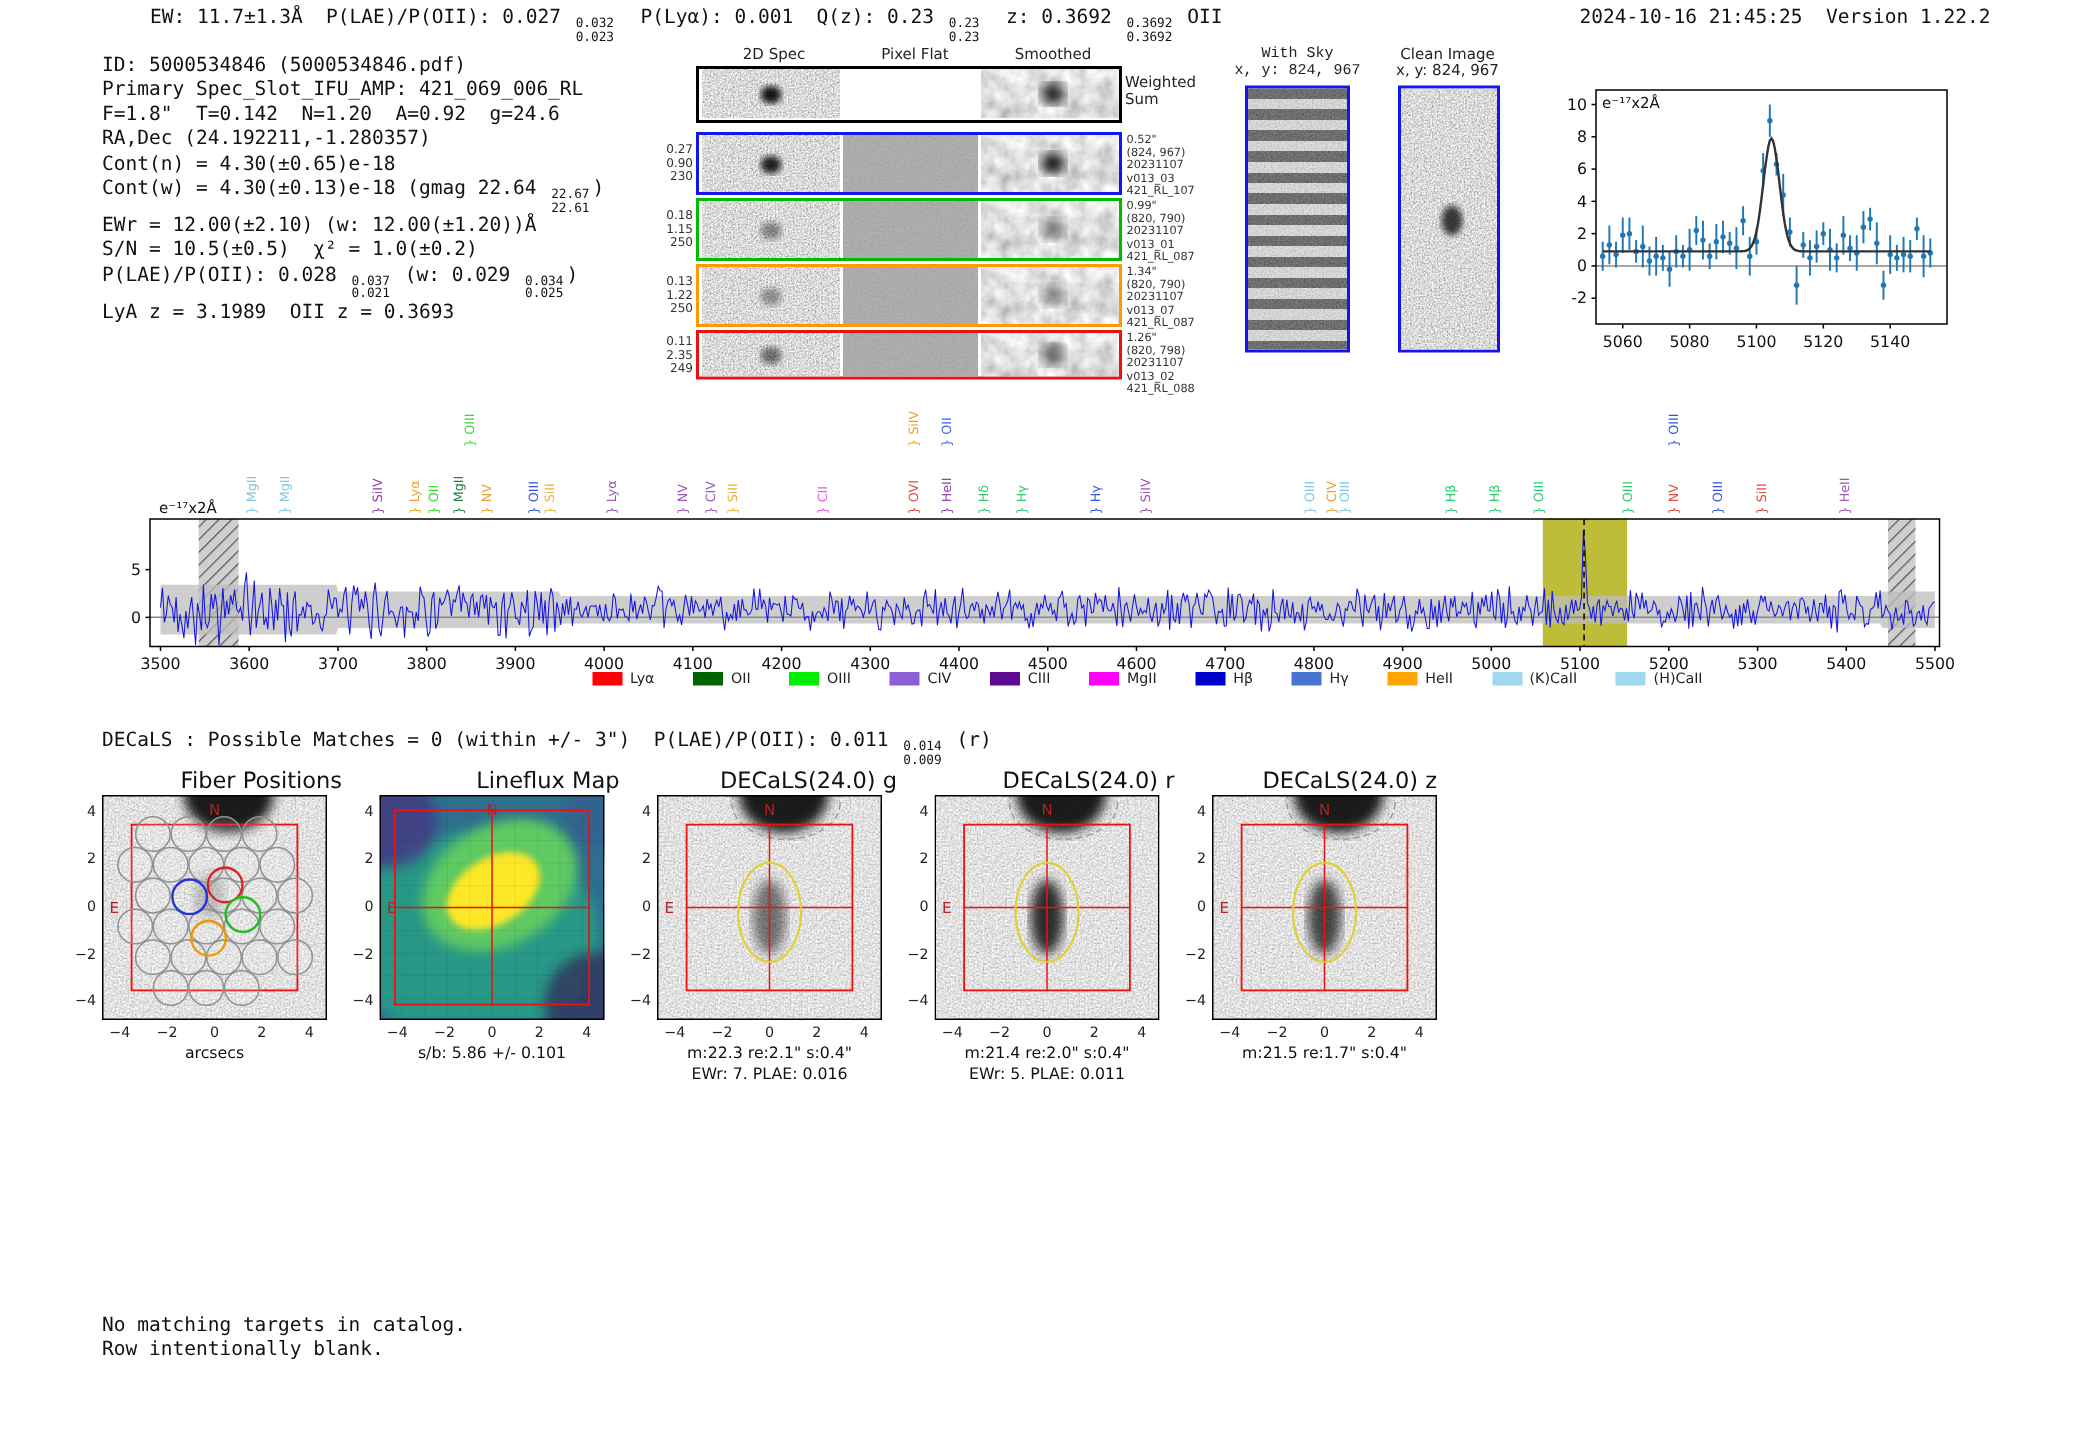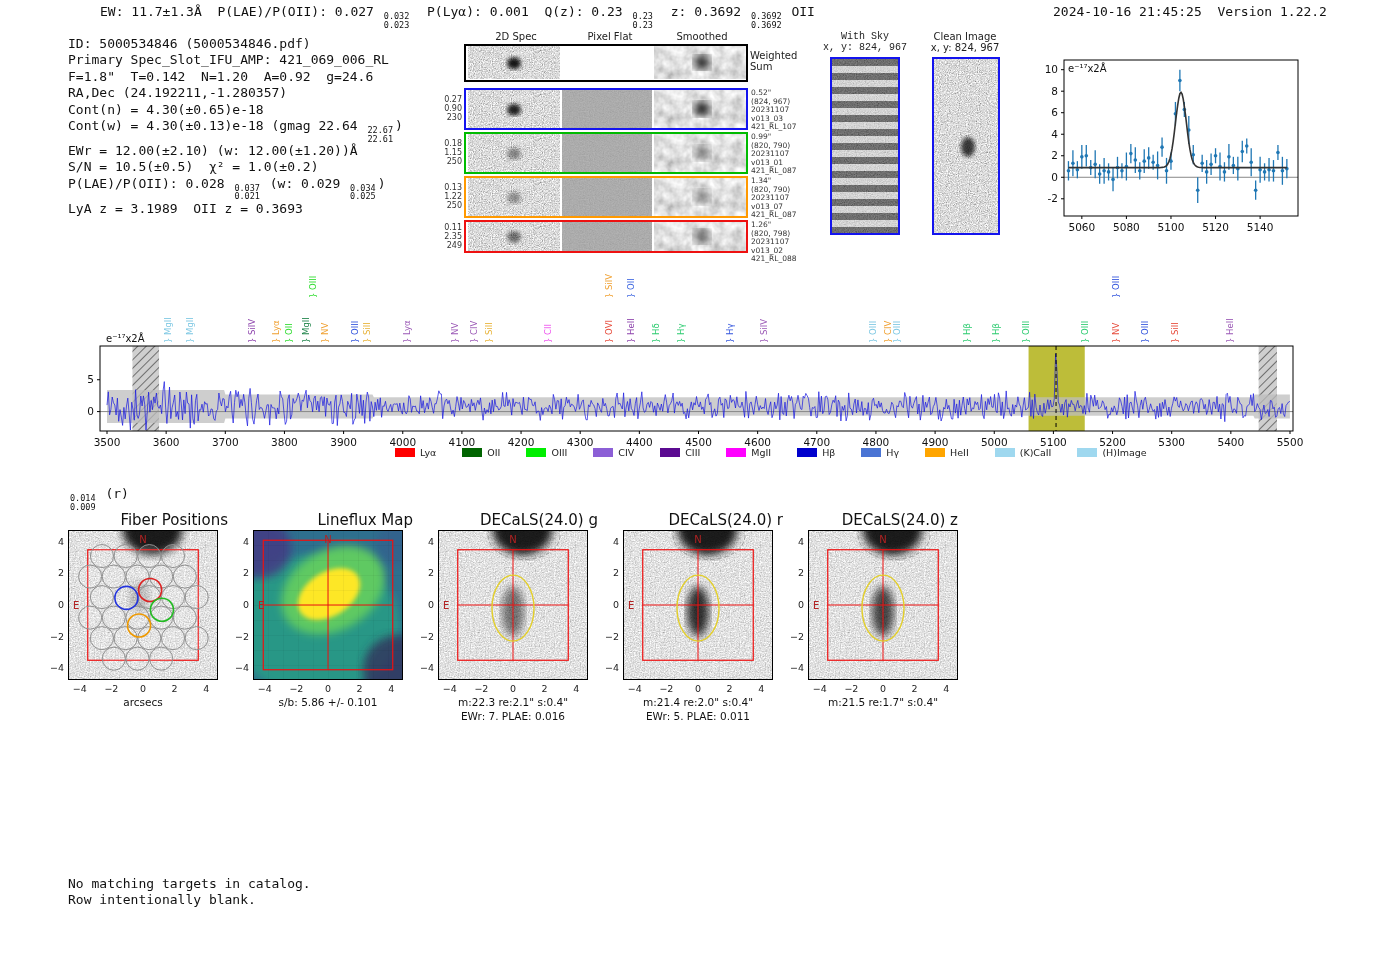--- a/index.html
+++ b/index.html
@@ -500,25 +500,25 @@
       <span class="li">
         <span class="sw" style="background:#ffa500"></span>
         <span>HeII</span>
       </span>
       <span class="li">
         <span class="sw" style="background:#9fd8ef"></span>
         <span>(K)CaII</span>
       </span>
       <span class="li">
         <span class="sw" style="background:#9fd8ef"></span>
-        <span>(H)Image</span>
+        <span>(H)CaII</span>
       </span>
     </div>
 
-  <div class="abs mono hdr" style="left:68px;top:486px;"><span class="stack"><span>0.014</span><span>0.009</span></span><span> (r)</span></div>
+  <div class="abs mono hdr" style="left:68px;top:486px;"><span>DECaLS : Possible Matches = 0 (within +/- 3")  P(LAE)/P(OII): 0.011 </span><span class="stack"><span>0.014</span><span>0.009</span></span><span> (r)</span></div>
 
   <div id="cutoutRow">
       <div class="ctitle" style="left:58px;top:511px;">Fiber Positions</div>
       <div class="abs" style="left:68px;top:530px;width:150px;height:150px;">
         <svg width="150" height="150">
           <rect width="150" height="150" filter="url(#fGrain)"></rect>
           <ellipse cx="84.47368421052632" cy="-0.7894736842105236" rx="30" ry="26" fill="#000" opacity="0.88" filter="url(#fBlur)"></ellipse>
           <ellipse cx="71.84210526315789" cy="67.10526315789474" rx="10" ry="16" fill="#000" opacity="0.2" filter="url(#fBlur)"></ellipse>
           <rect x="19.736842105263158" y="19.736842105263158" width="110.5263157894737" height="110.5263157894737" fill="none" stroke="#ee1111" stroke-width="1.2"></rect>
           <circle cx="33.94736842105263" cy="26.052631578947366" r="11.526315789473683" fill="rgba(255,255,255,0.12)" stroke="#909090" stroke-width="1"></circle>

